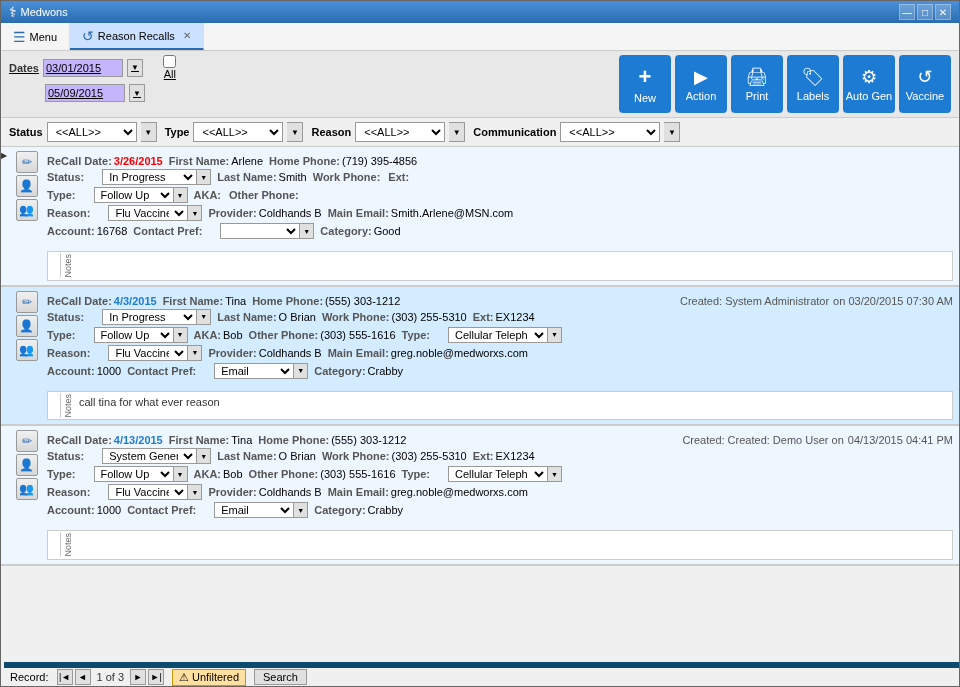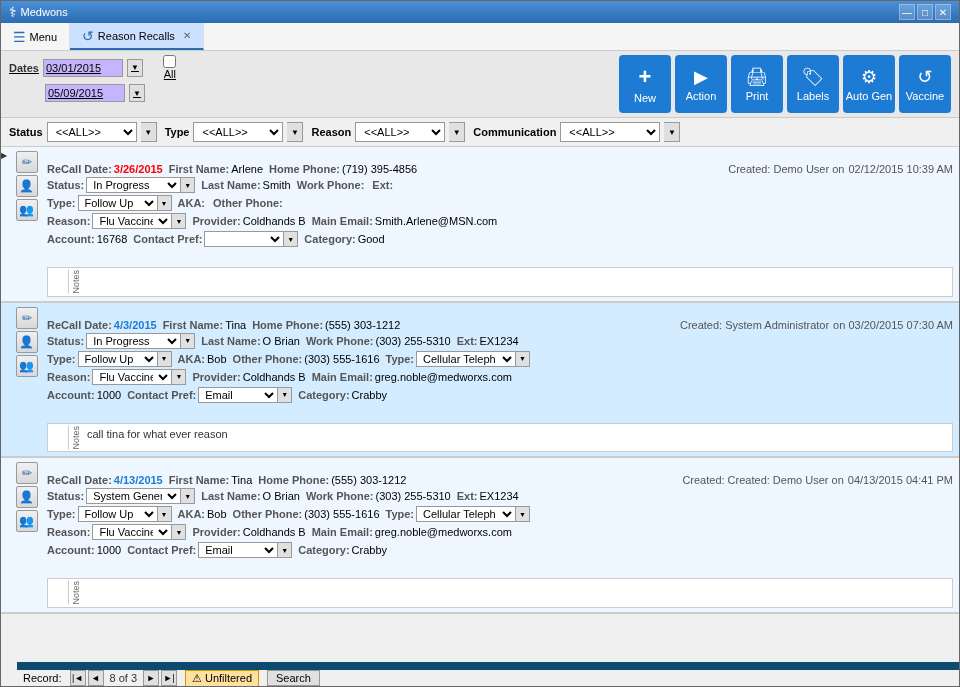--- a/index.html
+++ b/index.html
@@ -159,78 +159,79 @@
       border: 1px solid #999;
       border-radius: 2px;
       display: flex; align-items: center; justify-content: center;
       cursor: pointer;
       color: #2b6cb0;
       font-size: 12px;
     }
 
     .record-data {
       flex: 1;
-      padding: 16px 6px;
+      padding: 8px 6px;
     }
     .field-group {
       display: flex;
       align-items: center;
       gap: 2px;
       white-space: nowrap;
     }
     .field-label { color: #555; font-weight: bold; }
     .field-value { color: #000; }
     .field-select-container { display: flex; align-items: center; }
     .field-select {
       border: 1px solid #999;
       background: white;
       height: 16px;
       padding: 0 2px;
       min-width: 80px;
+      margin-left: 16px;
     }
     .field-dropdown-btn {
       width: 14px; height: 16px;
       background: #e0e0e0;
       border: 1px solid #999;
       border-left: none;
       cursor: pointer;
       display: flex; align-items: center; justify-content: center;
       font-size: 7px;
     }
 
     .notes-section {
       border: 1px solid #ccc;
       margin: 2px 6px 4px 6px;
       min-height: 28px;
       background: white;
-      padding: 2px 20px;
+      padding: 2px 12px;
       display: flex;
     }
     .notes-label {
       writing-mode: vertical-rl;
       transform: rotate(180deg);
       color: #666;
       font-size: 9px;
       margin-right: 4px;
       border-right: 1px solid #ccc;
       padding-right: 2px;
     }
     .notes-text { color: #333; font-size: 11px; padding: 2px; }
 
     .status-bar {
       background: #f0f0f0;
-      border-top: 8px solid #0c4a6e;
+      border-top: 6px solid #0c4a6e;
       height: 24px;
       display: flex;
       align-items: center;
       padding: 0 6px;
       gap: 8px;
       position: absolute;
       bottom: 0;
-      left: 16px;
+      left: 3px;
       right: 0;
     }
     .status-nav { display: flex; align-items: center; gap: 2px; }
     .nav-btn {
       background: #e0e0e0;
       border: 1px solid #999;
       width: 16px; height: 16px;
       display: flex; align-items: center; justify-content: center;
       cursor: pointer;
       font-size: 9px;
@@ -381,25 +382,20 @@
         <span class="field-value" style="color:red;font-weight:bold;">3/26/2015</span>
       </div>
       <div class="field-group">
         <span class="field-label">First Name:</span>
         <span class="field-value">Arlene</span>
       </div>
       <div class="field-group">
         <span class="field-label">Home Phone:</span>
         <span class="field-value">(719) 395-4856</span>
       </div>
-      <div style="margin-left:auto;" class="field-group created-info">
-        <span>Created: Demo User on</span>
-                <br>
-        <span>02/12/2015 10:39 AM</span>
-      </div>
     </div>
     <div style="display:flex; flex-wrap:wrap; gap:6px; margin-bottom:2px;">
       <div class="field-group">
         <span class="field-label">Status:</span>
         <div class="field-select-container">
           <select class="field-select" style="width:95px;"><option>In Progress</option></select>
           <div class="field-dropdown-btn">▼</div>
         </div>
       </div>
       <div class="field-group">
@@ -702,21 +698,21 @@
   </div>
         </div>
       </div>
     </div>
 
   <div class="status-bar">
     <span style="font-size:11px;">Record:</span>
     <div class="status-nav">
       <div class="nav-btn">|◄</div>
       <div class="nav-btn">◄</div>
-      <span class="record-info" style="margin:0 4px;">8 of 3</span>
+      <span class="record-info" style="margin:0 4px;">1 of 3</span>
       <div class="nav-btn">►</div>
       <div class="nav-btn">►|</div>
     </div>
     <div class="unfiltered-badge">
       <span>⚠</span>
       <span>Unfiltered</span>
     </div>
     <button class="search-btn">Search</button>
   </div>
 

